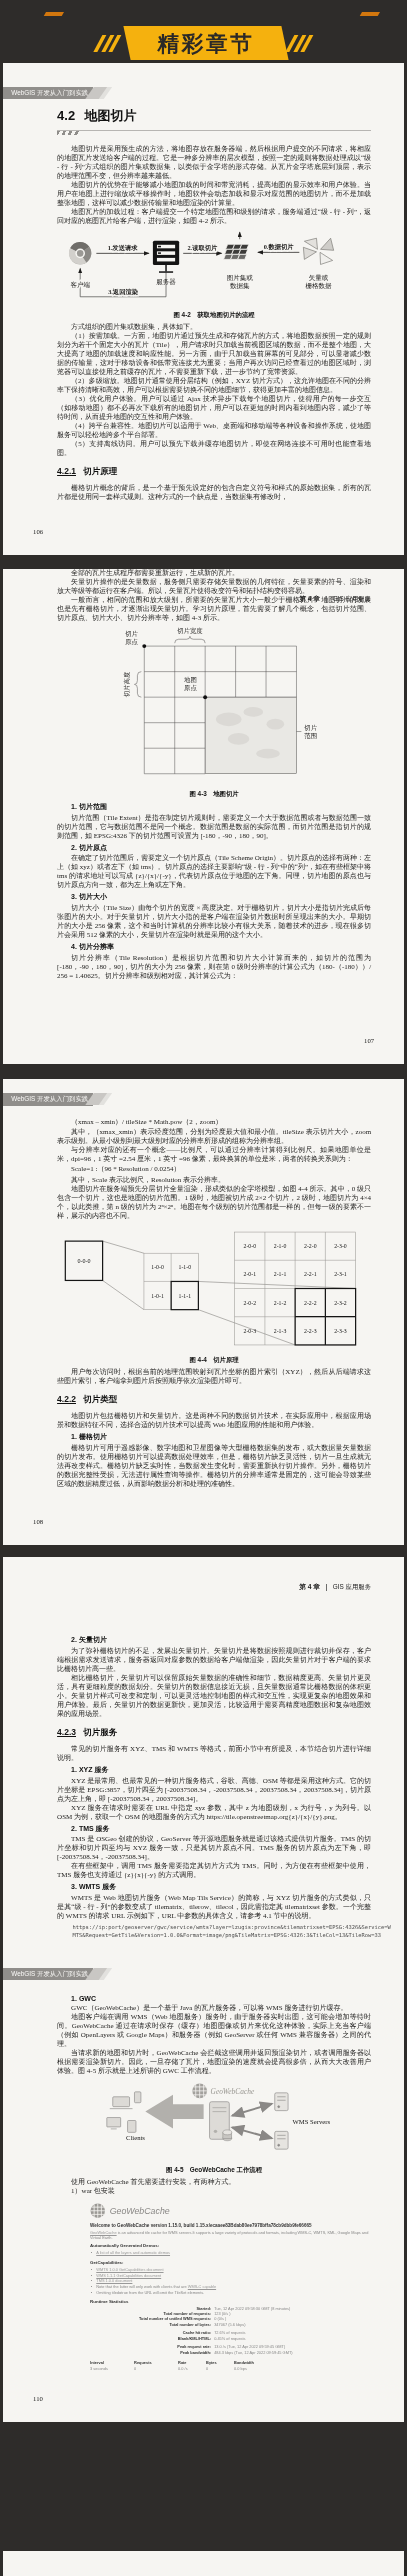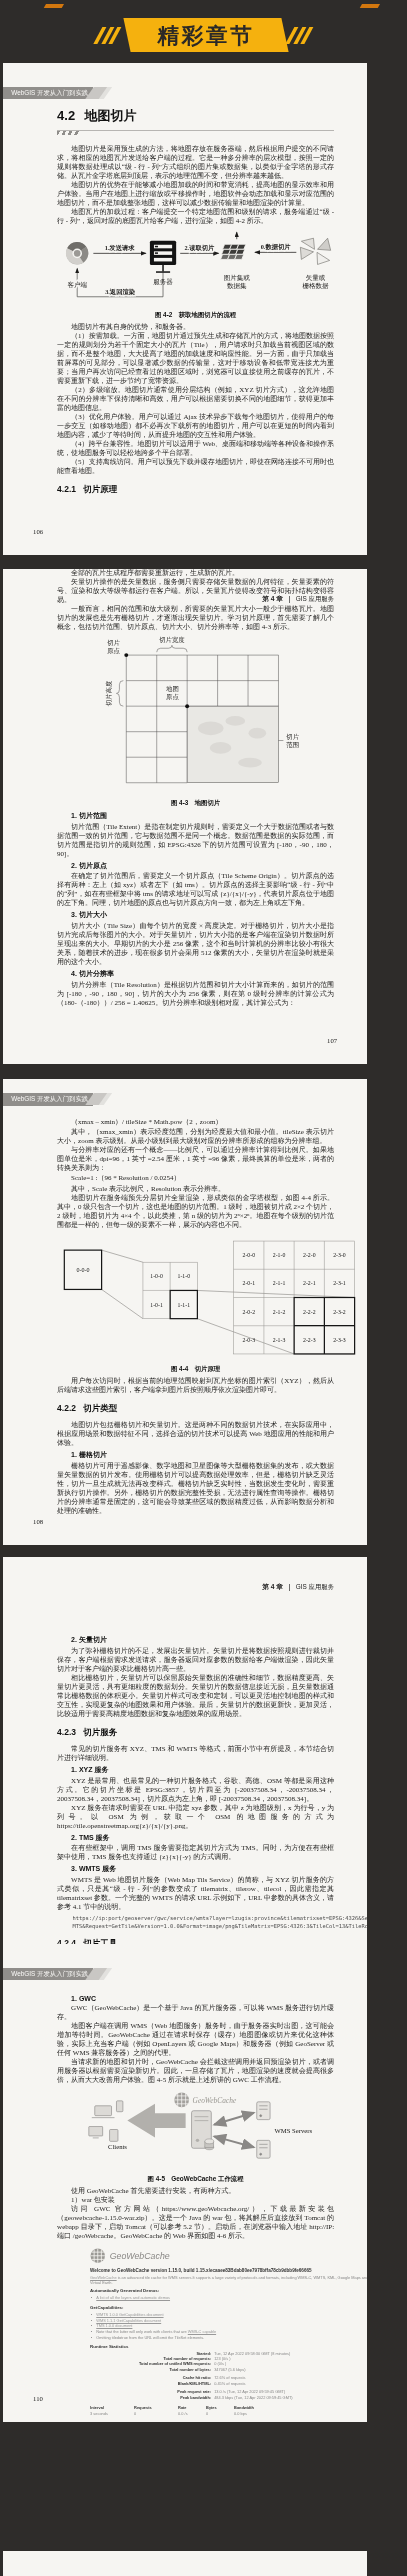--- a/index.html
+++ b/index.html
@@ -1,30 +1,30 @@
 <!DOCTYPE html>
 <html style="font-size:8.2px"><head>
 <meta charset="utf-8">
 <style>
   * { margin:0; padding:0; box-sizing:border-box; }
   html,body { background:#1f1e1c; }
   .stage { position:relative; width:407px; height:3058px; margin:0 auto; background:#2e2c2a; overflow:hidden;
            font-family:"Liberation Serif","DejaVu Serif",serif; color:#1d1c1b; }
 
   
-  .banner { position:absolute; top:4px; left:0; width:407px; height:51px; }
+  .banner { position:absolute; top:12px; left:0; width:407px; height:51px; }
   .edge-bit { position:absolute; top:0; height:3.6px; width:17.5px; background:#d2770e; transform:skewX(-30deg); }
   .banner-plate-bg { position:absolute; left:127px; top:14px; width:158px; height:34px; background:#f5b10e; transform:skewX(12deg); }
   .banner-title { position:absolute; left:127px; top:14px; width:158px; height:34px; display:flex; align-items:center; justify-content:center;
                   font-family:"Liberation Sans","DejaVu Sans",sans-serif; font-weight:bold; font-size:21.6px; letter-spacing:2.6px; color:#2b2927; }
   .hatch { position:absolute; top:23px; display:flex; gap:3.6px; }
   .hatch span { width:4.1px; height:16.5px; background:#f5b10e; transform:skewX(-28deg); }
 
   
-  .page { position:absolute; left:3.1px; width:364px; background:#f6f5f2; overflow:hidden; }
+  .page { position:absolute; left:3.1px; width:401px; background:#f6f5f2; overflow:hidden; }
   #page1 { top:63px;  height:492px; }
   #page2 { top:569px; height:495px; }
   #page3 { top:1079px; height:466px; }
   #page4 { top:1557px; height:490px; }
   #page5 { top:1944px; height:478px; }
   #page6 { top:2551px; height:482px; }
   .inner { padding:0 33px 0 54px; }
 
   .runhead-left { position:absolute; top:24px; left:0; height:12.4px; display:flex; align-items:stretch; }
   .runhead-bar { background:#908e8b; color:#fbfaf8; font-family:"Liberation Sans","DejaVu Sans",sans-serif;
@@ -41,21 +41,21 @@
 
   
   .bp { font-size:7px; line-height:9px; text-indent:2em; text-align:justify; }
   .formula { font-size:7px; line-height:11.3px; text-indent:2em; }
   h1.sec { font-family:"Liberation Sans","DejaVu Sans",sans-serif; font-size:13px; color:#111;
            margin:44px 0 13.4px; padding-bottom:5.2px; border-bottom:1px solid #b7b5b2; position:relative; }
   h1.sec .n { margin-right:9.3px; }
   h1.sec::after { content:""; position:absolute; left:0; bottom:-4.6px; width:24px; height:3.6px;
                   background:repeating-linear-gradient(115deg,#8f8d8a 0 2.6px,transparent 2.6px 5.7px); }
   h2.sub { font-family:"Liberation Sans","DejaVu Sans",sans-serif; font-size:8.5px; color:#111; margin:8.2px 0 6.2px; }
-  h2.sub .n { margin-right:7.2px; }
+  h2.sub .n { margin-right:7.2px;text-decoration:underline; }
   h3.num { font-family:"Liberation Sans","DejaVu Sans",sans-serif; font-size:7px; color:#111; text-indent:2em; margin:2.1px 0 1.5px; }
 
   
   figure { text-align:center; margin:4.1px 0 3.1px; }
   figcaption { font-family:"Liberation Sans","DejaVu Sans",sans-serif; font-weight:bold; font-size:6.4px; color:#111; margin-top:3.1px; }
   svg text { font-family:"Liberation Serif","DejaVu Serif",serif; }
   .halo { stroke:#f6f5f2; stroke-width:6; paint-order:stroke; fill:#1d1c1b; }
 
   
   .codeblock { font-family:"DejaVu Sans Mono","Liberation Mono",monospace; font-size:5.4px; line-height:7.7px;
@@ -179,27 +179,28 @@
           <text x="40" y="112" font-size="13" text-anchor="middle" class="halo">客户端</text>
           <text x="210" y="106" font-size="13" text-anchor="middle" fill="#1d1c1b">服务器</text>
           <text x="356" y="98" font-size="13" text-anchor="middle" fill="#1d1c1b">图片集或</text>
           <text x="356" y="115" font-size="13" text-anchor="middle" fill="#1d1c1b">数据集</text>
           <text x="512" y="98" font-size="13" text-anchor="middle" fill="#1d1c1b">矢量或</text>
           <text x="512" y="115" font-size="13" text-anchor="middle" fill="#1d1c1b">栅格数据</text>
         </svg>
         <figcaption>图 4-2　获取地图切片的流程</figcaption>
       </figure>
 
-      <p class="bp">地图切片有其自身的优势，和服务器。</p>
+      <p class="bp">方式组织的图片集或数据集，具体如下。</p>
       <p class="bp">（1）按需加载。一方面，地图切片通过预先生成和存储瓦片的方式，将地图数据按照一定的规则划分为若干个固定大小的瓦片（Tile），用户请求时只加载当前视图区域的数据，而不是整个地图，大大提高了地图的加载速度和响应性能。另一方面，由于只加载当前屏幕的可见部分，可以显著减少数据的传输量，这对于移动设备和低带宽连接尤为重要；当用户再次访问已经查看过的地图区域时，浏览器可以直接使用之前缓存的瓦片，不需要重新下载，进一步节约了宽带资源。</p>
       <p class="bp">（2）多级缩放。地图切片通常使用分层结构（例如，XYZ 切片方式），这允许地图在不同的分辨率下保持清晰和高效，用户可以根据需要切换不同的地图细节，获得更加丰富的地图信息。</p>
       <p class="bp">（3）优化用户体验。用户可以通过 Ajax 技术异步下载每个地图切片，使得用户的每一步交互（如移动地图）都不必再次下载所有的地图切片，用户可以在更短的时间内看到地图内容，减少了等待时间，从而提升地图的交互性和用户体验。</p>
       <p class="bp">（4）跨平台兼容性。地图切片可以适用于 Web、桌面端和移动端等各种设备和操作系统，使地图服务可以轻松地跨多个平台部署。</p>
       <p class="bp">（5）支持离线访问。用户可以预先下载并缓存地图切片，即使在网络连接不可用时也能查看地图。</p>
       <h2 class="sub"><span class="n">4.2.1</span><span>切片原理</span></h2>
+      <p class="bp">栅格切片概念的背后，是一个基于预先设定好的包含自定义符号和样式的原始数据集，所有的瓦片都是使用同一套样式规则。这种方式的一个缺点是，当数据集有修改时，</p>
     </div>
     <div class="pagenum pn-left">106</div>
   </section>
 
   <section class="page" id="page2">
     <div class="runhead-right">
       <span class="chap">第 4 章</span>
       <span class="div">|</span>
       <span class="ctitle">GIS 应用服务</span>
     </div>
@@ -361,20 +362,21 @@
     <div class="inner" style="padding-top:76px">
       <h3 class="num">2. 矢量切片</h3>
       <p class="bp">为了弥补栅格切片的不足，发展出矢量切片。矢量切片是将数据按照规则进行裁切并保存，客户端根据需求发送请求，服务器返回对应参数的数据给客户端做渲染，因此矢量切片对于客户端的要求比栅格切片高一些。</p>
       <p class="bp">相比栅格切片，矢量切片可以保留原始矢量数据的准确性和细节，数据精度更高、矢量切片更灵活，具有更细粒度的数据划分。矢量切片的数据信息接近无损，且矢量数据通常比栅格数据的体积更小。矢量切片样式可改变和定制，可以更灵活地控制地图的样式和交互性，实现更复杂的地图效果和用户体验。最后，矢量切片的数据更新快，更加灵活，比较适用于需要高精度地图数据和复杂地图效果的应用场景。</p>
       <h2 class="sub"><span class="n">4.2.3</span><span>切片服务</span></h2>
       <p class="bp">常见的切片服务有 XYZ、TMS 和 WMTS 等格式，前面小节中有所提及，本节结合切片进行详细说明。</p>
       <h3 class="num">1. XYZ 服务</h3>
       <p class="bp">XYZ 是最常用、也最常见的一种切片服务格式，谷歌、高德、OSM 等都是采用这种方式。它的切片坐标是 EPSG:3857，切片四至为 [-20037508.34，-20037508.34，20037508.34，20037508.34]，切片原点为左上角，即 [-20037508.34，20037508.34]。</p>
       <p class="bp">XYZ 服务在请求时需要在 URL 中指定 xyz 参数，其中 z 为地图级别，x 为行号，y 为列号。以 OSM 为例，获取一个 OSM 的地图服务的方式为 https://tile.openstreetmap.org{z}/{x}/{y}.png。</p>
       <h3 class="num">2. TMS 服务</h3>
+      <p class="bp">TMS 是 OSGeo 创建的协议，GeoServer 等开源地图服务就是通过该格式提供切片服务。TMS 的切片坐标和切片四至均与 XYZ 服务一致，只是其切片原点不同。TMS 服务的切片原点为左下角，即 [-20037508.34，-20037508.34]。</p>
       <p class="bp">在有些框架中，调用 TMS 服务需要指定其切片方式为 TMS。同时，为方便在有些框架中使用，TMS 服务也支持通过 {z}{x}{-y} 的方式调用。</p>
       <h3 class="num">3. WMTS 服务</h3>
       <p class="bp">WMTS 是 Web 地图切片服务（Web Map Tils Service）的简称，与 XYZ 切片服务的方式类似，只是其“级 - 行 - 列”的参数变成了 tilematrix、tilerow、tilecol，因此需指定其 tilematrixset 参数。一个完整的 WMTS 的请求 URL 示例如下，URL 中参数的具体含义，请参考 4.1 节中的说明。</p>
       <div class="codeblock">https://ip:port/geoserver/gwc/service/wmts?layer=lzugis:province&amp;tilematrixset=EPSG:4326&amp;Service=WMTS&amp;Request=GetTile&amp;Version=1.0.0&amp;Format=image/png&amp;TileMatrix=EPSG:4326:3&amp;TileCol=13&amp;TileRow=33</div>
       <h2 class="sub"><span class="n">4.2.4</span><span>切片工具</span></h2>
       <p class="bp">切片工具有开源工具和商业工具，商业工具如 Arcgis Server、Supermap Server 等，本节主要讲开源的切片工具: GWC 和 QGIS。</p>
     </div>
     <div class="pagenum pn-right" style="bottom:15.5px">109</div>
   </section>
 
@@ -449,21 +451,20 @@
               <line x1="363" y1="119" x2="380" y2="119"></line>
               <circle cx="366" cy="132" r="2" fill="#8a8886"></circle>
           </g>
           <text x="394" y="90" font-size="13.5" fill="#161616">WMS Servers</text>
         </svg>
         <figcaption>图 4-5　GeoWebCache 工作流程</figcaption>
       </figure>
 
       <p class="bp">使用 GeoWebCache 首先需要进行安装，有两种方式。</p>
       <p class="bp">1）war 包安装</p>
-      <p class="bp">访问 GWC 官方网站（https://www.geoWebcache.org/），下载最新安装包（geowebcache-1.15.0-war.zip）。这是一个 Java 的 war 包，将其解压后直接放到 Tomcat 的 webapp 目录下，启动 Tomcat（可以参考 5.2 节）。启动后，在浏览器中输入地址 http://IP: 端口 /geoWebcache。GeoWebCache 的 Web 界面如图 4-6 所示。</p>
 
       <figure style="margin-top:7.2px">
         <div class="shot" style="margin-left:33px; width:289px">
           <div class="gwc-logo">
             <svg width="15.5" height="15.5" viewBox="0 0 30 30">
               <circle cx="15" cy="15" r="14" fill="#9b9995"></circle>
               <g stroke="#f6f5f2" stroke-width="1.6">
                 <line x1="15" y1="1" x2="15" y2="29"></line>
                   <line x1="8" y1="3" x2="8" y2="27"></line>
                   <line x1="22" y1="3" x2="22" y2="27"></line>

